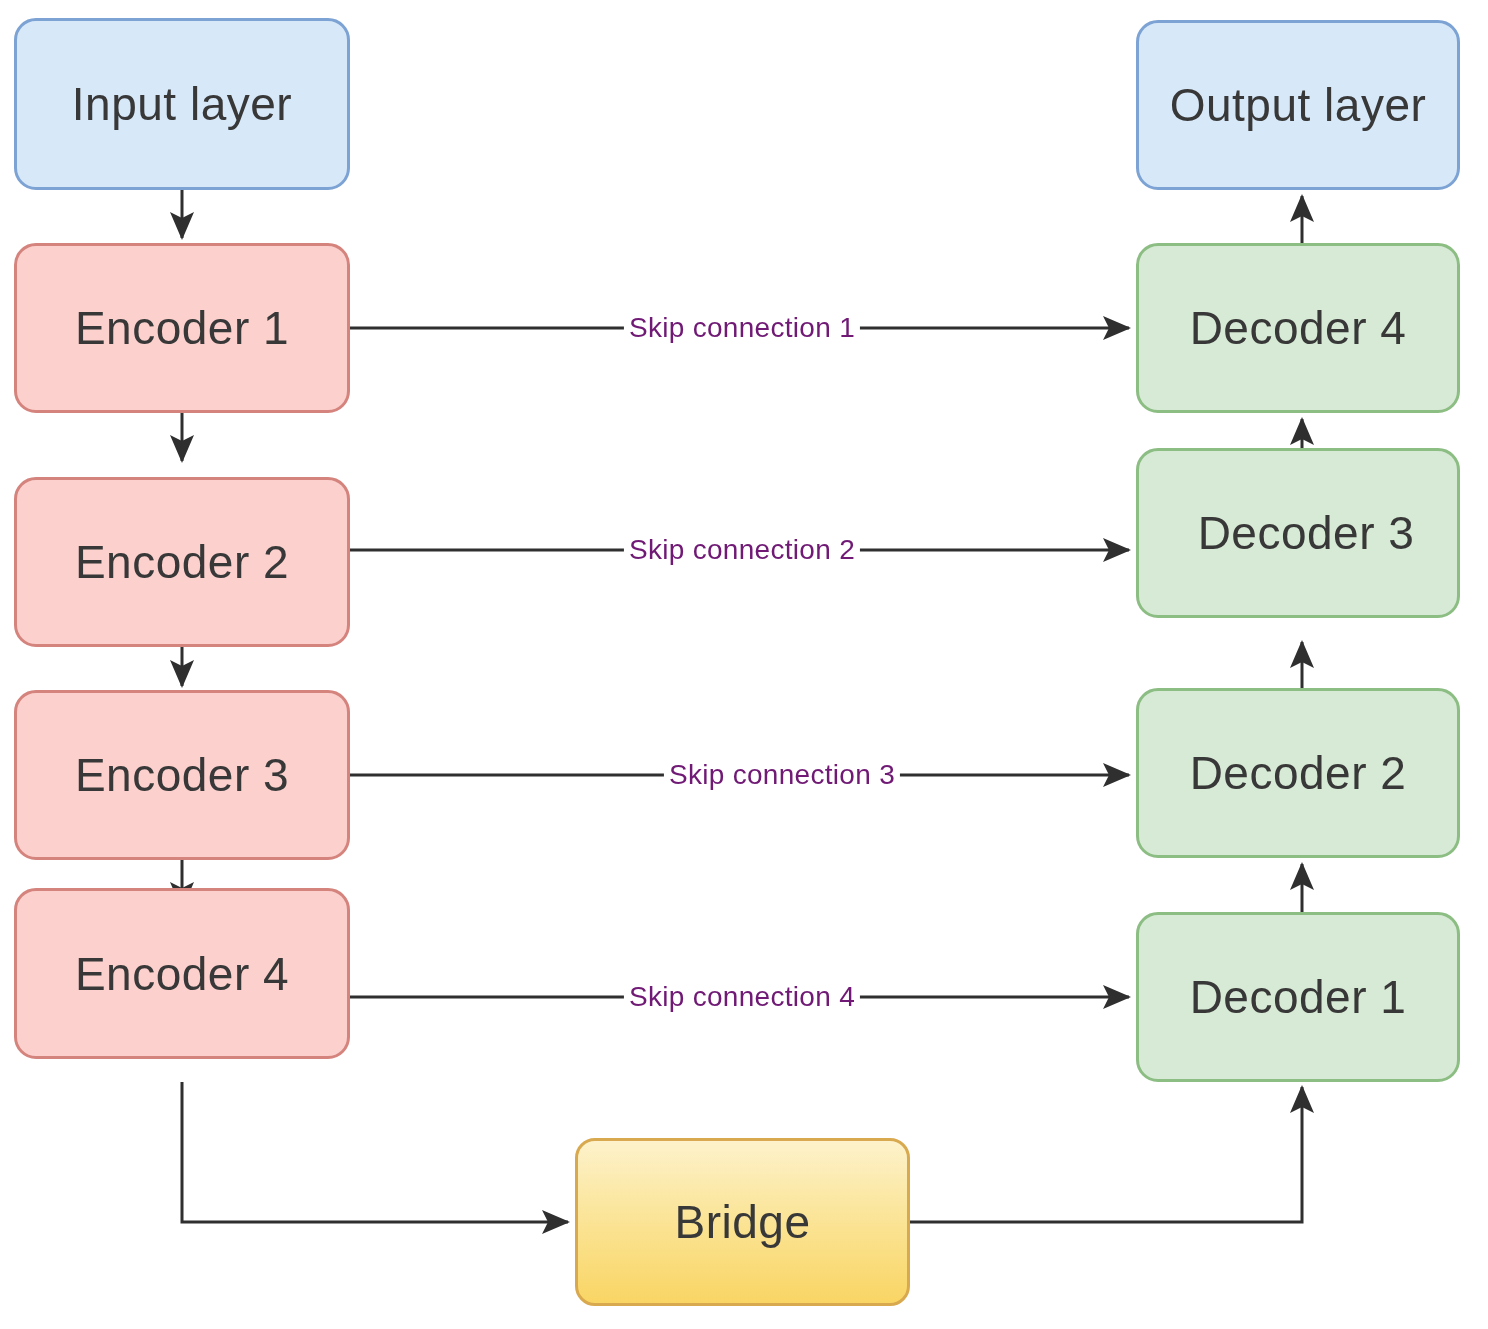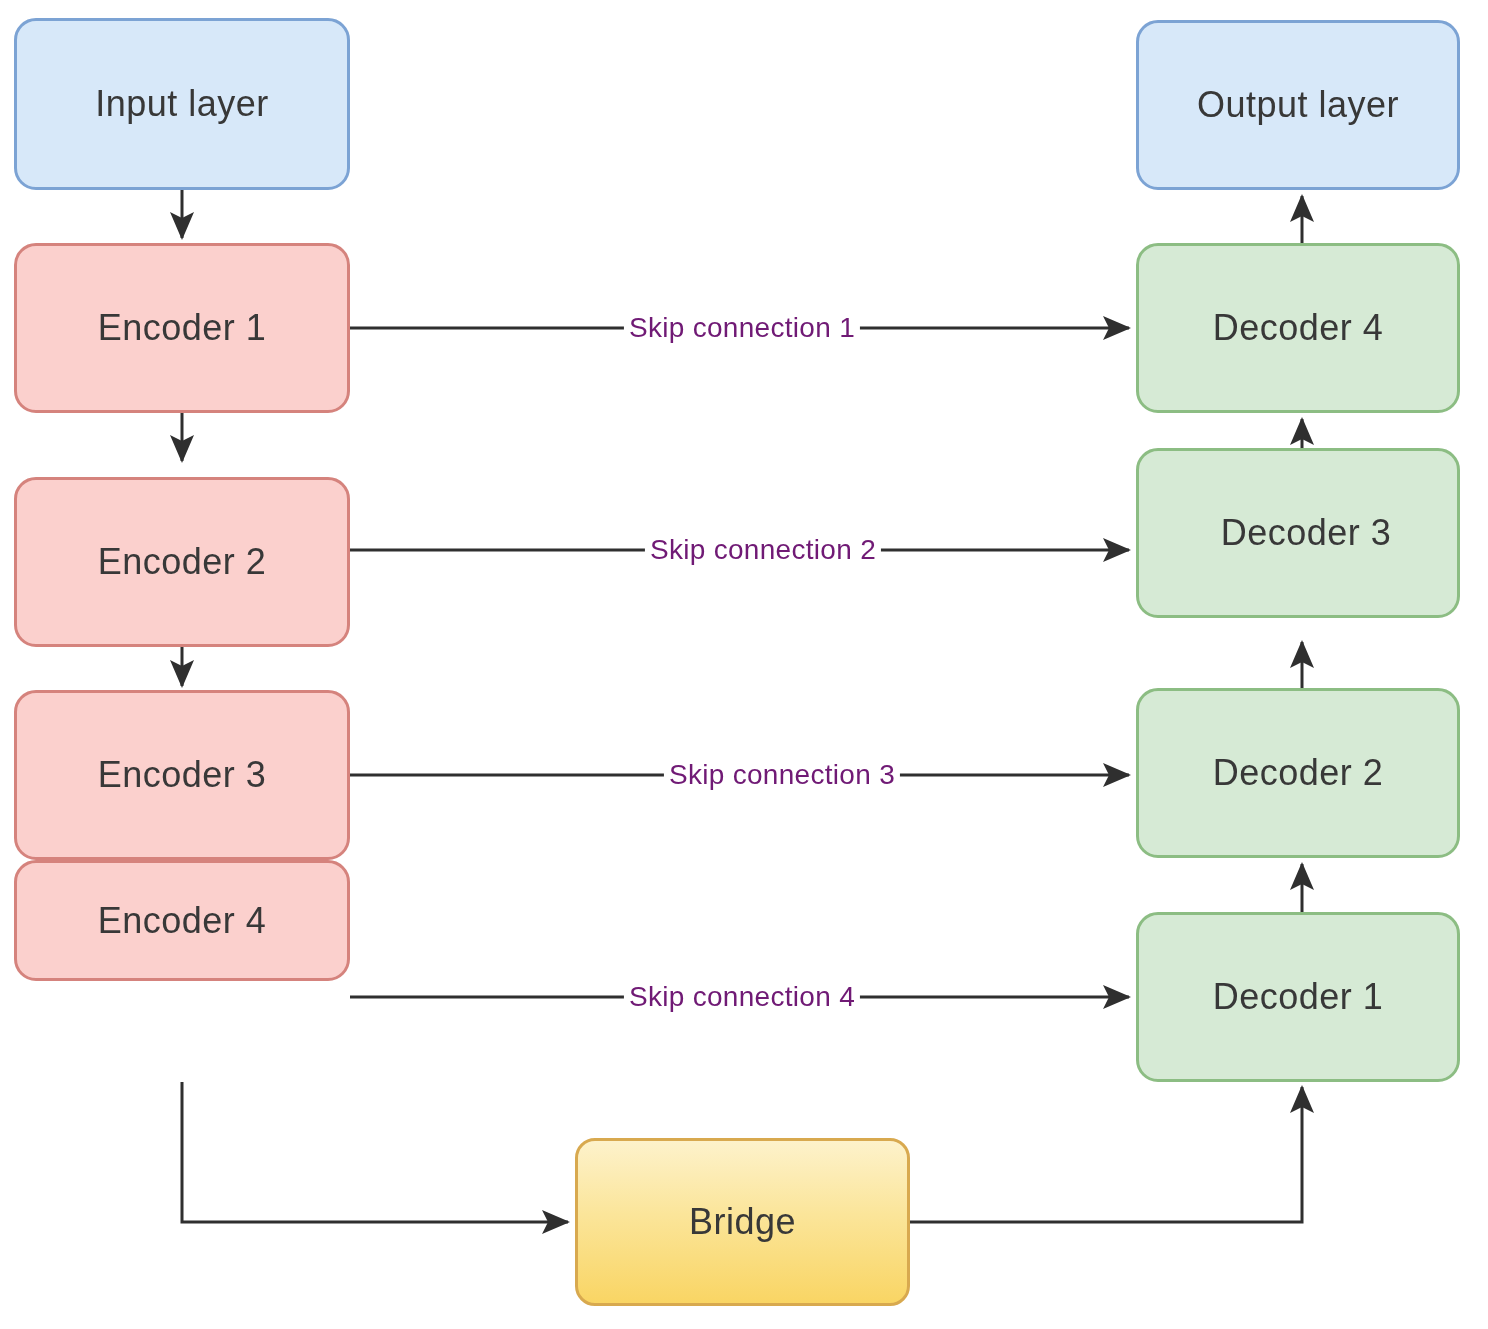--- a/index.html
+++ b/index.html
@@ -21,21 +21,21 @@
     width: 1488px;
     height: 1329px;
   }
   .node {
     position: absolute;
     box-sizing: border-box;
     display: flex;
     align-items: center;
     justify-content: center;
     border-radius: 22px;
-    font-size: 36px;
+    font-size: 46px;
     color: #383838;
     text-align: center;
     letter-spacing: 0.5px;
   }
   .node-blue   { background: #d7e8f9; border: 3px solid #7ca3d4; }
   .node-red    { background: #fbd0cd; border: 3px solid #d5837d; }
   .node-green  { background: #d6ead5; border: 3px solid #8cbd83; }
   .node-yellow {
     background: linear-gradient(180deg, #fdf2cb 0%, #fbe59a 45%, #f9d564 100%);
     border: 3px solid #d8a94f;
@@ -96,21 +96,21 @@
   </div>
   <div class="node node-red col-left" style="top:243px;">
     <span>Encoder 1</span>
   </div>
   <div class="node node-red col-left" style="top:465px;margin-top:12px;">
     <span>Encoder 2</span>
   </div>
   <div class="node node-red col-left" style="top:690px;">
     <span>Encoder 3</span>
   </div>
-  <div class="node node-red col-left" style="top:860px; height:121px;">
+  <div class="node node-red col-left" style="top:888px; height:171px;">
     <span>Encoder 4</span>
   </div>
 
   <div class="node node-blue col-right" style="top:20px;">
     <span>Output layer</span>
   </div>
   <div class="node node-green col-right" style="top:243px;">
     <span>Decoder 4</span>
   </div>
   <div class="node node-green col-right" style="top:448px;padding-left:16px;">
@@ -121,17 +121,17 @@
   </div>
   <div class="node node-green col-right" style="top:912px;">
     <span>Decoder 1</span>
   </div>
 
   <div class="node node-yellow" style="left:575px; top:1138px; width:335px; height:168px;">
     <span>Bridge</span>
   </div>
 
   <div class="skip-label" style="left:742px; top:328px;">Skip connection 1</div>
-  <div class="skip-label" style="left:742px; top:550px;margin-left:21px;">Skip connection 2</div>
+  <div class="skip-label" style="left:742px; top:550px;">Skip connection 2</div>
   <div class="skip-label" style="left:782px; top:775px;">Skip connection 3</div>
   <div class="skip-label" style="left:742px; top:997px;">Skip connection 4</div>
 
 </div>
 
 </body></html>

